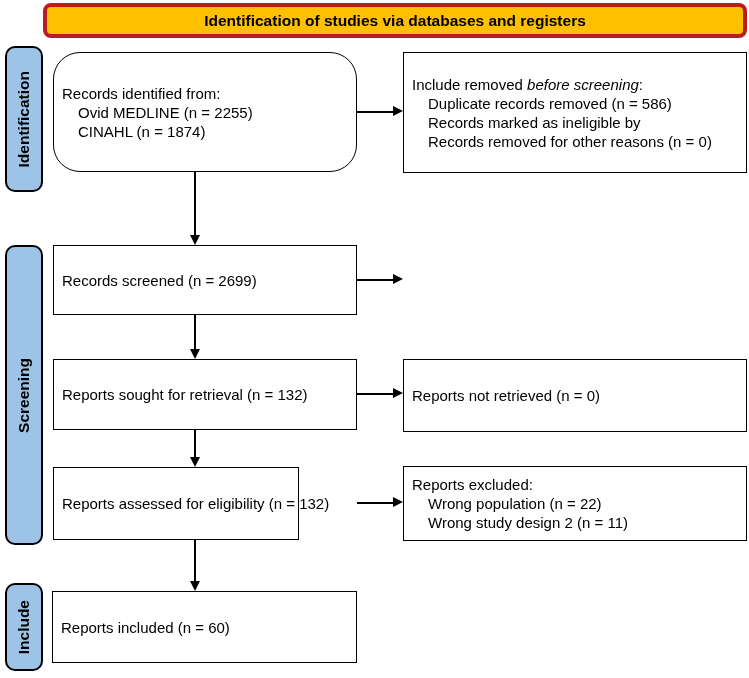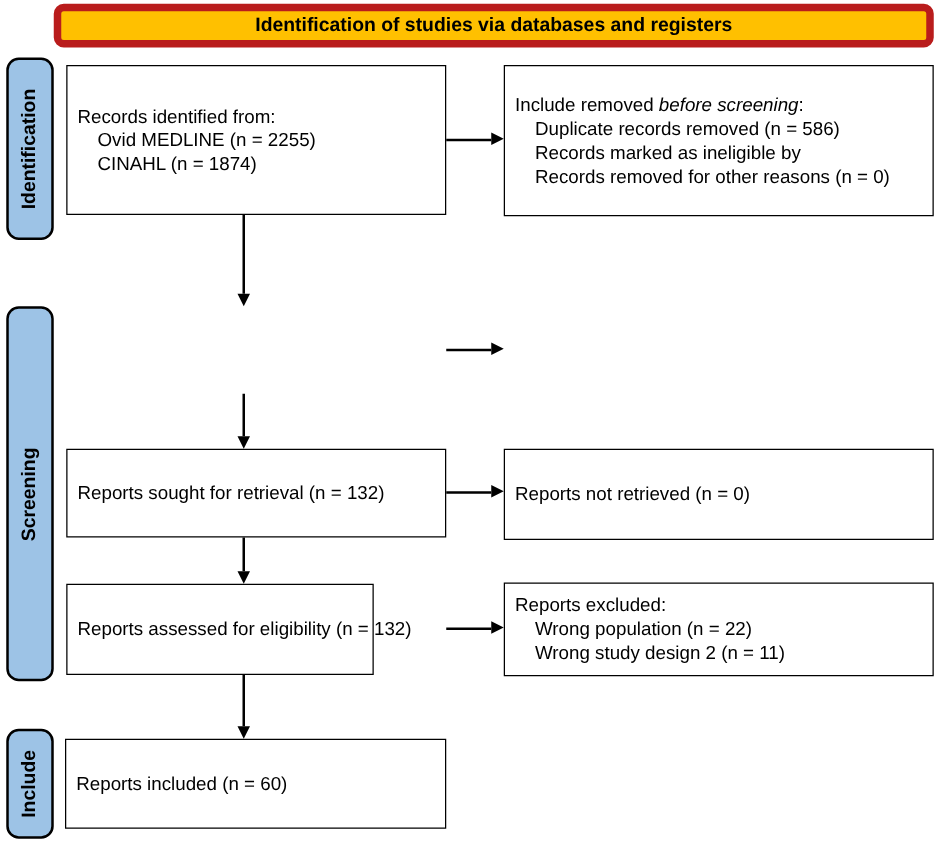--- a/index.html
+++ b/index.html
@@ -11,21 +11,21 @@
     font-family: "Liberation Sans", sans-serif;
     color: #000;
     overflow: hidden;
   }
   
   .banner {
     position: absolute;
     left: 43px; top: 3px;
     width: 704px; height: 35px;
     background: var(--banner-bg, #FFC000);
-    border: 6px solid #b91c1c;
+    border: 4px solid #b91c1c;
     border-radius: 8px;
     box-sizing: border-box;
     display: flex; align-items: center; justify-content: center;
     font-weight: bold;
     font-size: 15.5px;
   }
   
   .stage {
     position: absolute;
     left: 5px;
@@ -55,21 +55,21 @@
     font-size: 15px;
     line-height: 19px;
     display: flex;
     flex-direction: column;
     justify-content: center;
     padding: 5px 8px;
   }
   .fbox .line { white-space: nowrap; }
   .ind1 { padding-left: 16px; }
   .ind2 { padding-left: 33px; }
-  #box-identified       { left: 53px;  top: 52px;  width: 304px; height: 120px; }
+  #box-identified       { left: 53px;  top: 52px;  width: 304px; height: 120px; border-radius: 27px; }
   #box-removed          { left: 403px; top: 52px;  width: 344px; height: 121px; }
   #box-screened         { left: 53px;  top: 245px; width: 304px; height: 70px;  }
   #box-excluded         { left: 403px; top: 245px; width: 344px; height: 70px;  }
   #box-sought           { left: 53px;  top: 359px; width: 304px; height: 71px;  }
   #box-not-retrieved    { left: 403px; top: 359px; width: 344px; height: 73px;  }
   #box-assessed         { left: 53px;  top: 467px; width: 246px; height: 73px;  }
   #box-reports-excluded { left: 403px; top: 466px; width: 344px; height: 75px;  }
   #box-included         { left: 52px;  top: 591px; width: 305px; height: 72px;  }
   
   .vline { position: absolute; width: 1.5px; background: #000; left: 194px; }
@@ -119,20 +119,23 @@
     <div class="line ind1">Ovid MEDLINE (n = 2255)</div>
     <div class="line ind1">CINAHL (n = 1874)</div>
   </div>
   <div class="fbox" id="box-removed">
     <div class="line"><span>Include removed </span><i>before screening</i><span>:</span></div>
     <div class="line ind1">Duplicate records removed (n = 586)</div>
     <div class="line ind1">Records marked as ineligible by</div>
     <div class="line ind1">Records removed for other reasons (n = 0)</div>
   </div>
 
+  <div class="fbox" id="box-screened">
+    <div class="line">Records screened (n = 2699)</div>
+  </div>
 
   <div class="fbox" id="box-sought">
     <div class="line">Reports sought for retrieval (n = 132)</div>
   </div>
   <div class="fbox" id="box-not-retrieved">
     <div class="line">Reports not retrieved (n = 0)</div>
   </div>
 
   <div class="fbox" id="box-assessed">
     <div class="line">Reports assessed for eligibility (n = 132)</div>

